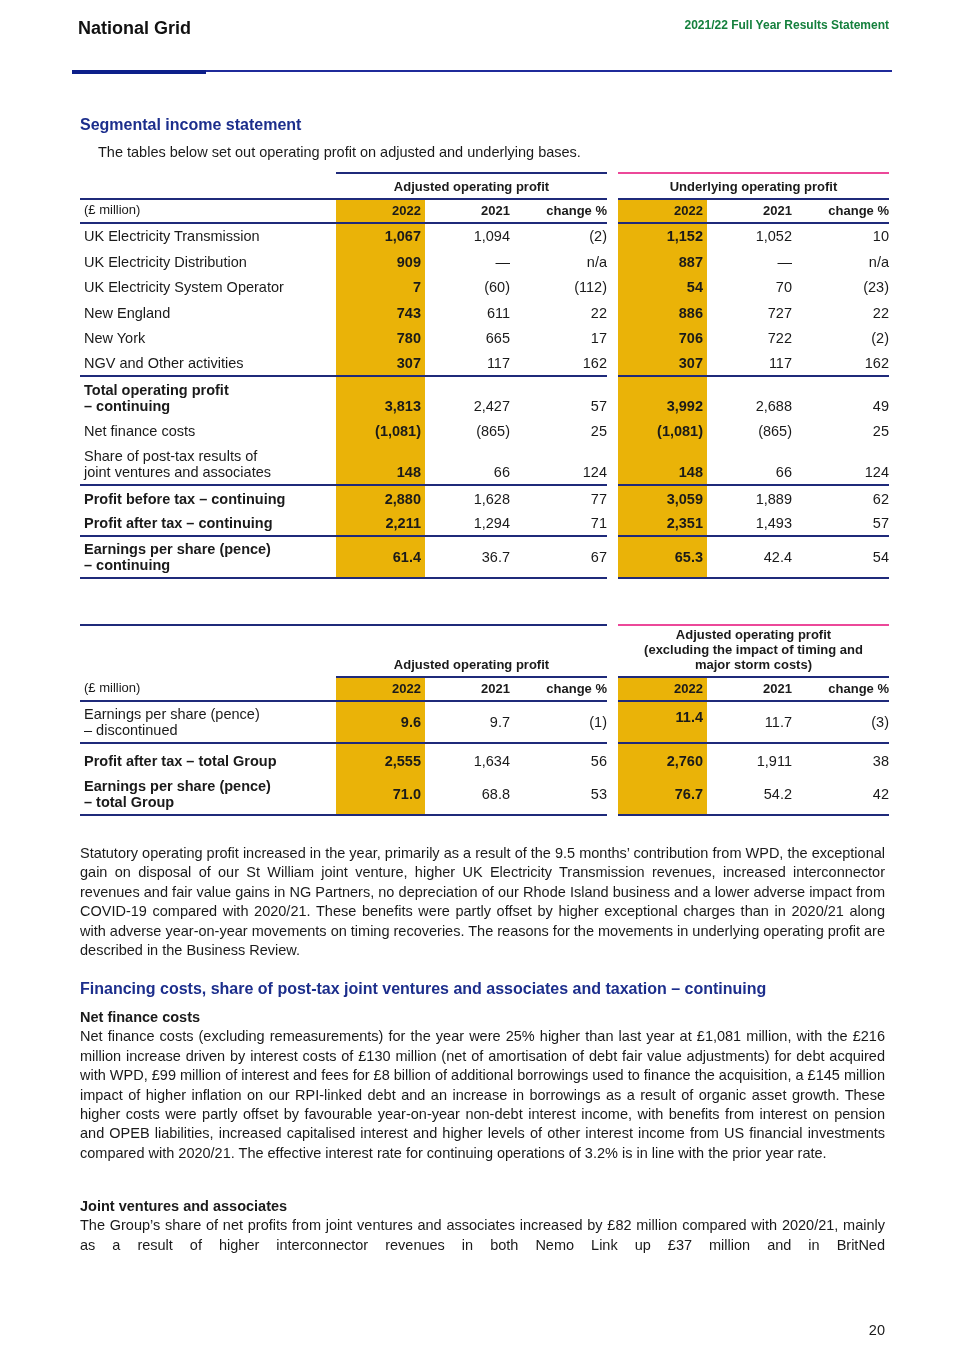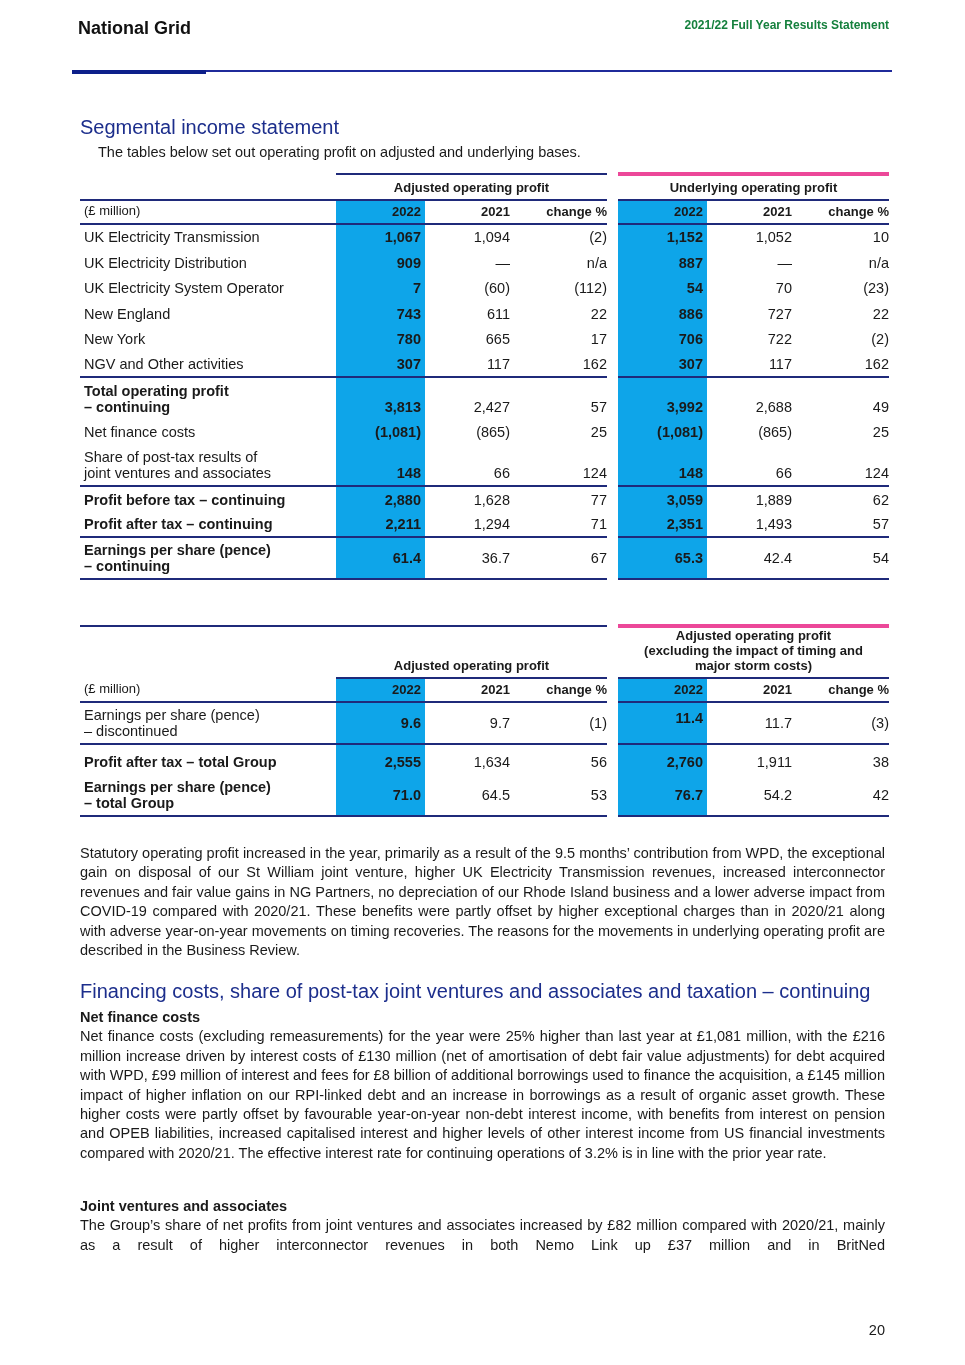--- a/index.html
+++ b/index.html
@@ -3,37 +3,37 @@
 <meta charset="utf-8">
 <style>
   * { box-sizing: border-box; margin: 0; padding: 0; }
   body { width: 965px; height: 1365px; background: #ffffff; font-family: "Liberation Sans", sans-serif; color: #1a1a1a; position: relative; overflow: hidden; }
   .header { position: absolute; left: 78px; top: 18px; width: 811px; height: 24px; }
   .header .left { position: absolute; left: 0; top: 0; font-size: 18px; font-weight: bold; color: #111; }
   .header .right { position: absolute; right: 0; top: 0; font-size: 12px; font-weight: bold; color: #15803d; }
   .rule-thin { position: absolute; left: 72px; top: 70px; width: 820px; height: 2px; background: #1f2a9a; }
   .rule-thick { position: absolute; left: 72px; top: 70px; width: 134px; height: 4px; background: #0d1f8a; }
 
-  .h-blue { color: #1c2e8c; font-size: 20px; font-weight: normal; }
+  .h-blue { color: #1c2e8c; font-size: 16px; font-weight: bold; }
   .sec1-title { position: absolute; left: 80px; top: 116px; }
   .intro { position: absolute; left: 98px; top: 144px; font-size: 14.5px; }
 
   table.seg { position: absolute; left: 80px; border-collapse: collapse; font-size: 14.5px; table-layout: fixed; }
   table.seg td { padding: 0; height: 25.5px; vertical-align: bottom; padding-bottom: 4px; white-space: nowrap; }
   table.seg td.lbl { width: 256px; text-align: left; padding-left: 4px; line-height: 16px; white-space: normal; }
-  table.seg td.c22 { width: 89px; text-align: right; font-weight: bold; background: #0ea5e9; padding-right: 4px; }
+  table.seg td.c22 { width: 89px; text-align: right; font-weight: bold; background: #eab308; padding-right: 4px; }
   table.seg td.c21 { width: 87px; text-align: right; padding-right: 2px; }
   table.seg td.cch { width: 95px; text-align: right; padding-right: 0; }
   table.seg td.gap { width: 11px; }
   table.seg tr.bold td.lbl { font-weight: bold; }
   table.seg tr.hdr td { font-size: 13px; font-weight: bold; height: 24px; }
   table.seg tr.hdr td.lbl { font-weight: normal; }
   table.seg tr.grp td { font-size: 13px; font-weight: bold; text-align: center; vertical-align: bottom; padding-bottom: 4px; line-height: 15px; }
   table.seg tr.grp td.head { border-top: 2px solid #1f2a7a; }
-  table.seg tr.grp td.headr { border-top: 4px solid #ec4899; }
+  table.seg tr.grp td.headr { border-top: 2px solid #ec4899; }
   .bl td.lbl, .bl td.c22, .bl td.c21, .bl td.cch { border-bottom: 2px solid #1f2a7a; }
   .tl td.lbl, .tl td.c22, .tl td.c21, .tl td.cch { border-top: 2px solid #1f2a7a; }
   tr.tall td { height: 42px; }
   .grp td.lbl, .grp td.gap { background: transparent; }
 
   .para { position: absolute; left: 80px; width: 805px; font-size: 14.5px; line-height: 19.4px; text-align: justify; }
   .sub { font-weight: bold; font-size: 14.5px; }
   .sec2-title { position: absolute; left: 80px; top: 980px; }
   .pagenum { position: absolute; right: 80px; top: 1322px; font-size: 14.5px; }
 </style>
@@ -246,21 +246,21 @@
     <td class="c21">1,634</td>
     <td class="cch">56</td>
     <td class="gap"></td>
     <td class="c22">2,760</td>
     <td class="c21">1,911</td>
     <td class="cch">38</td>
   </tr>
   <tr class="bold tall bl">
     <td class="lbl"><span>Earnings per share (pence)</span><br><span>– total Group</span></td>
     <td class="c22" style="vertical-align:middle;padding-bottom:0">71.0</td>
-    <td class="c21" style="vertical-align:middle;padding-bottom:0">64.5</td>
+    <td class="c21" style="vertical-align:middle;padding-bottom:0">68.8</td>
     <td class="cch" style="vertical-align:middle;padding-bottom:0">53</td>
     <td class="gap"></td>
     <td class="c22" style="vertical-align:middle;padding-bottom:0">76.7</td>
     <td class="c21" style="vertical-align:middle;padding-bottom:0">54.2</td>
     <td class="cch" style="vertical-align:middle;padding-bottom:0">42</td>
   </tr>
 </tbody>
   </table>
 
 <div class="para" style="top:844px;">Statutory operating profit increased in the year, primarily as a result of the 9.5 months’ contribution from WPD, the exceptional gain on disposal of our St William joint venture, higher UK Electricity Transmission revenues, increased interconnector revenues and fair value gains in NG Partners, no depreciation of our Rhode Island business and a lower adverse impact from COVID-19 compared with 2020/21. These benefits were partly offset by higher exceptional charges than in 2020/21 along with adverse year-on-year movements on timing recoveries. The reasons for the movements in underlying operating profit are described in the Business Review.</div>

